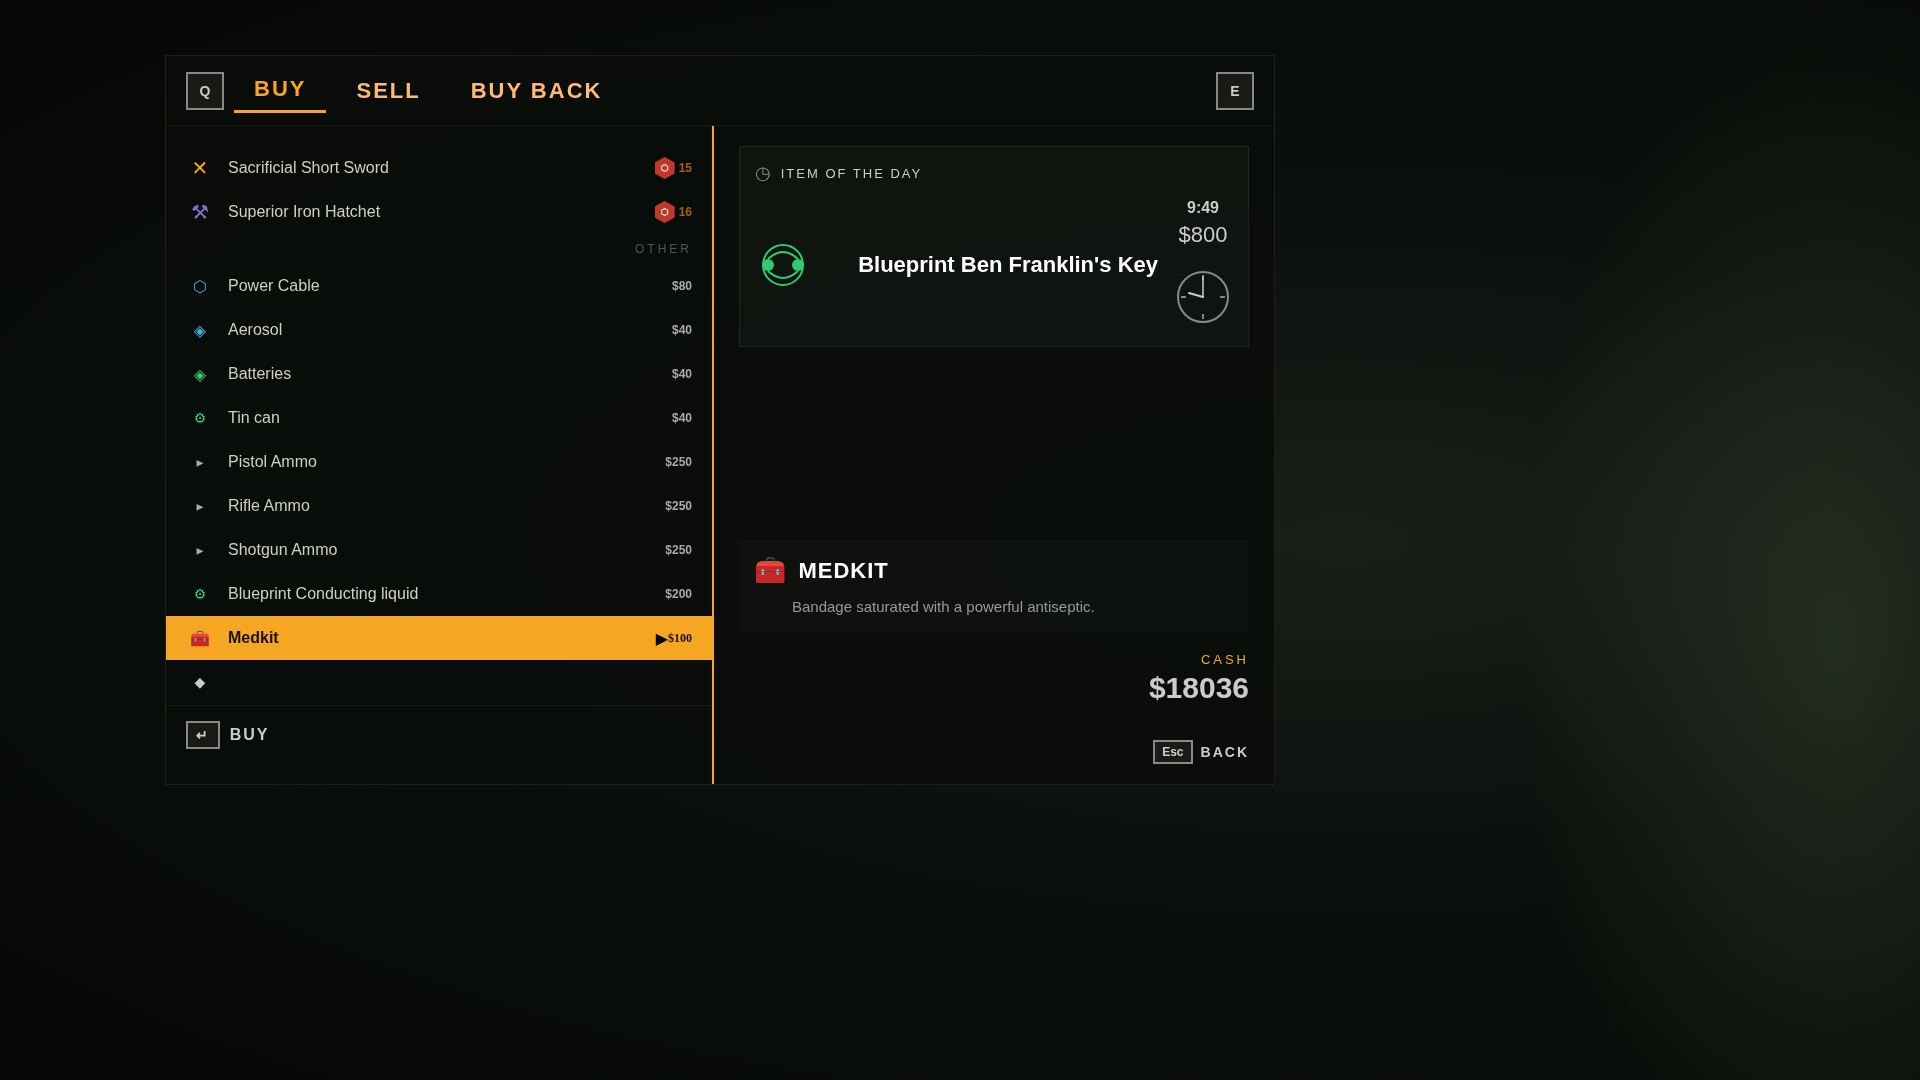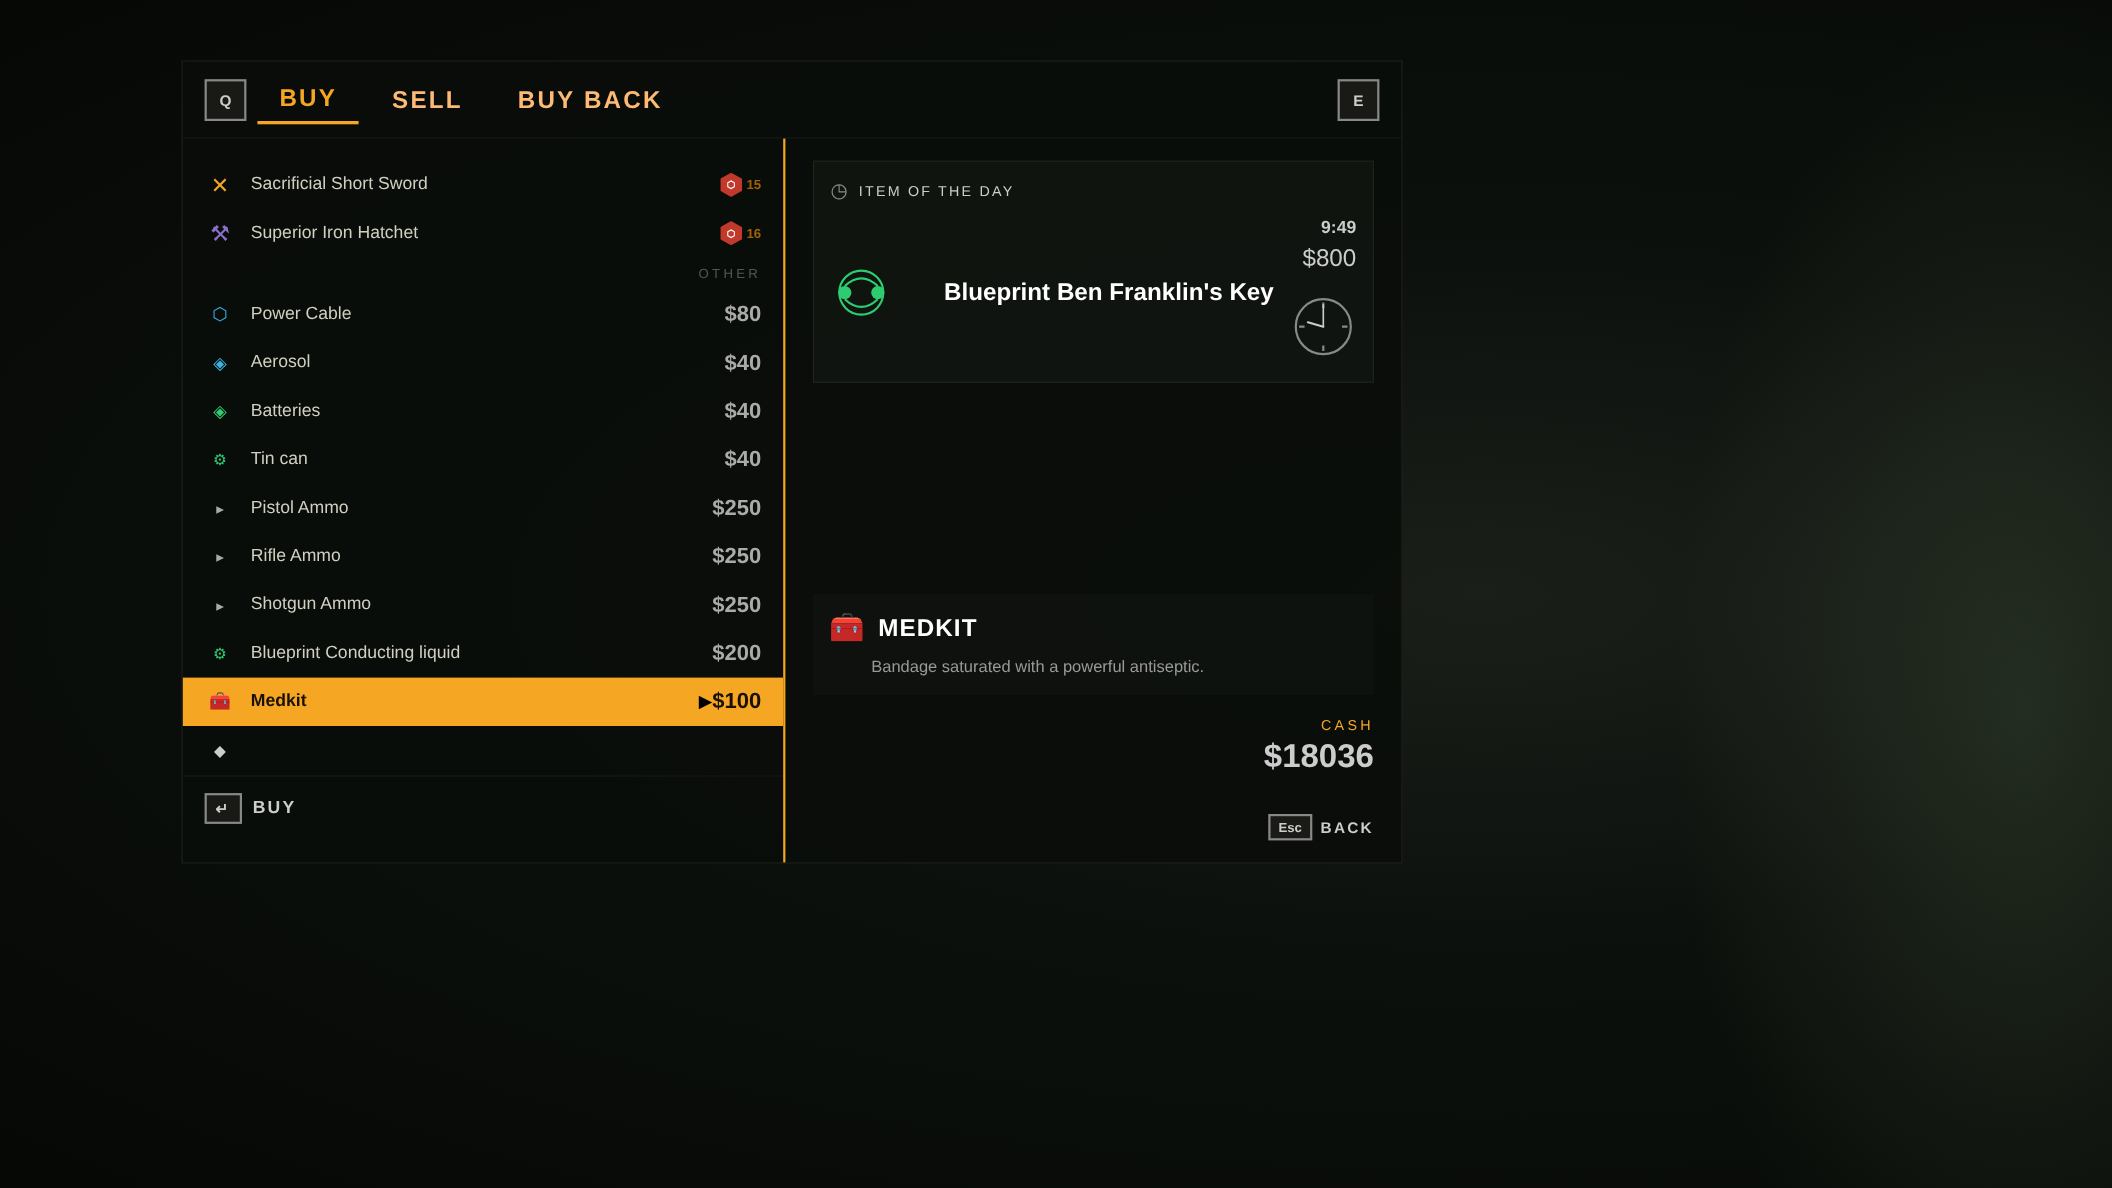--- a/index.html
+++ b/index.html
@@ -128,20 +128,21 @@
     }
 
     .item-row.selected .item-name {
       color: #1a1005;
       font-weight: bold;
     }
 
     .item-row.selected .item-price {
       color: #1a1005;
       font-weight: bold;
+      font-family: Liberation Serif, serif;
     }
 
     .item-icon {
       width: 28px;
       height: 28px;
       margin-right: 14px;
       display: flex;
       align-items: center;
       justify-content: center;
       font-size: 18px;
@@ -149,21 +150,21 @@
     }
 
     .item-name {
       flex: 1;
       color: #d0d0c0;
       font-size: 16px;
     }
 
     .item-price {
       color: #aaa;
-      font-size: 20px;
+      font-size: 12px;
       font-weight: bold;
     }
 
     .price-red {
       display: flex;
       align-items: center;
       gap: 4px;
     }
 
     .hex-icon {
@@ -269,21 +270,21 @@
 
     .iotd-name {
       font-size: 22px;
       font-weight: bold;
       color: #ffffff;
       flex: 1;
       text-align: right;
     }
 
     .iotd-price-area {
-      text-align: right;
+      text-align: center;
     }
 
     .iotd-time {
       color: #ccc;
       font-size: 16px;
       font-weight: bold;
       margin-bottom: 5px;
     }
 
     .iotd-price {

